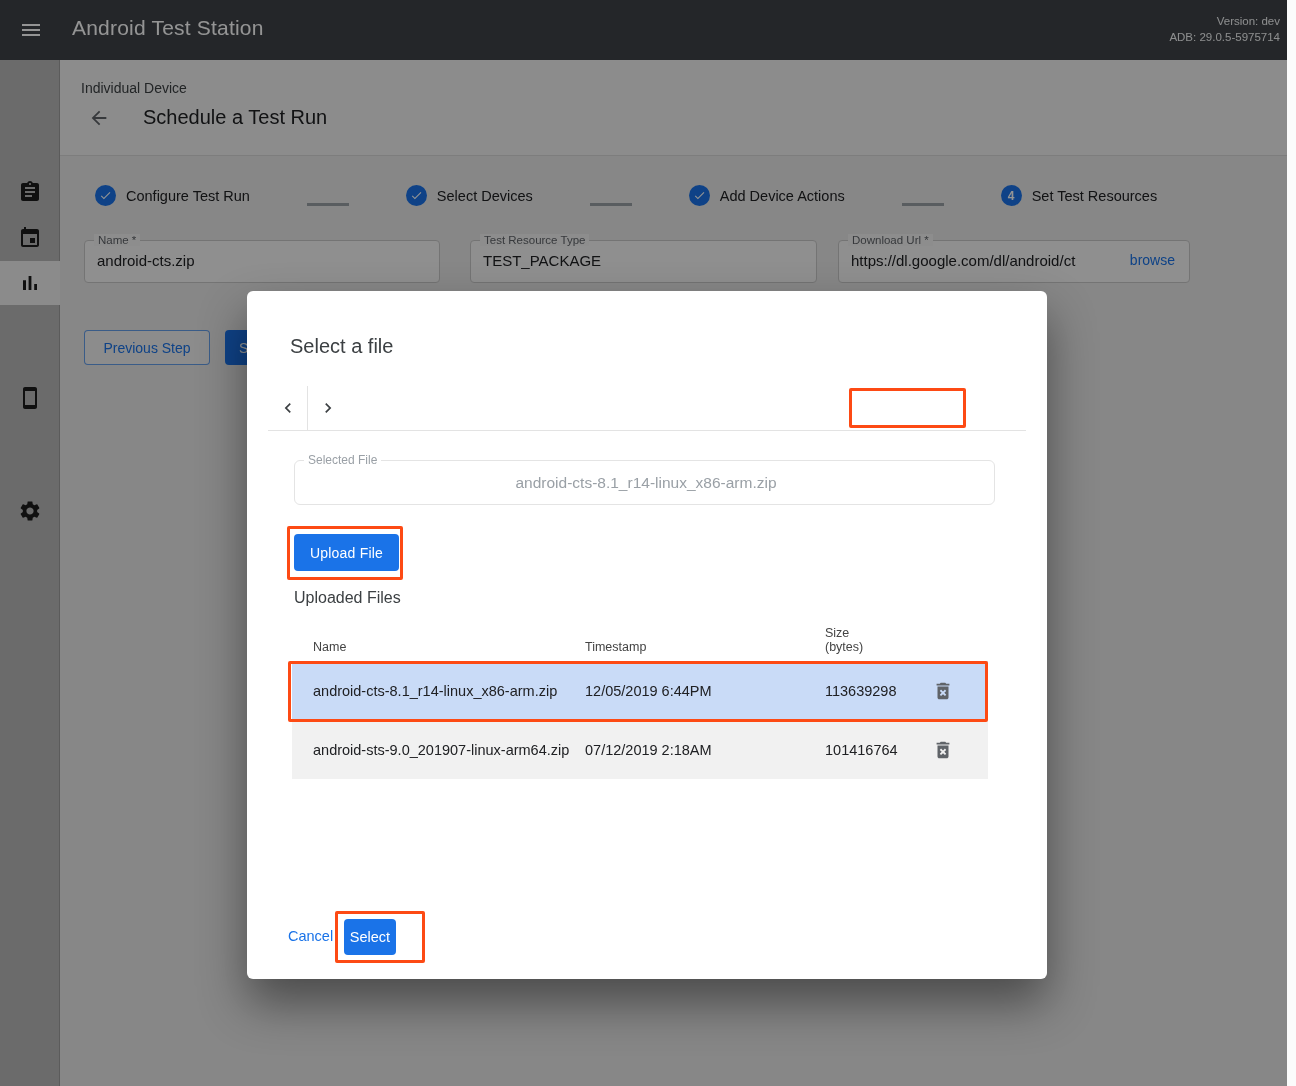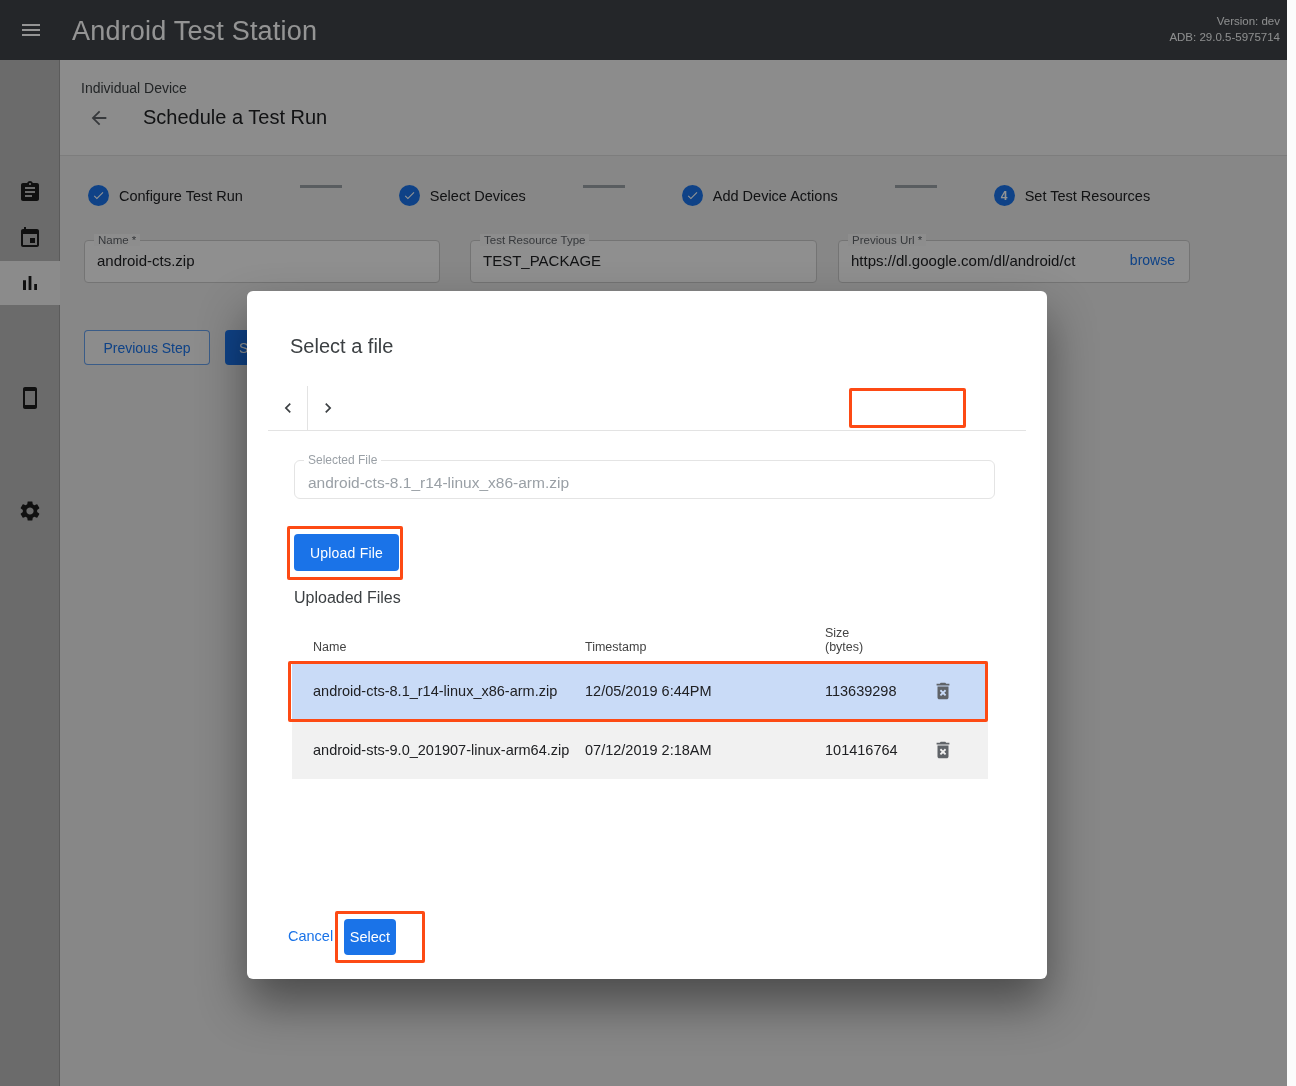--- a/index.html
+++ b/index.html
@@ -2,37 +2,37 @@
 <html><head>
 <meta charset="utf-8">
 <style>
   * { margin:0; padding:0; box-sizing:border-box; }
   body { background:#555; font-family:"Liberation Sans","DejaVu Sans",sans-serif; }
   .screen { position:relative; width:1296px; height:1086px; background:#e9e9e9; overflow:hidden; }
 
   
   .topbar { position:absolute; left:0; top:0; width:1296px; height:60px; background:#3f4348; display:flex; align-items:center; z-index:5; }
   .menu-btn { position:absolute; left:17px; top:18px; width:28px; height:26px; background:none; border:none; cursor:pointer; }
-  .app-title { position:absolute; left:72px; top:16px; color:#ffffff; font-size:27px; letter-spacing:.2px; }
+  .app-title { position:absolute; left:72px; top:16px; color:#ffffff; font-size:21px; letter-spacing:.2px; }
   .version { position:absolute; right:16px; top:13px; text-align:right; color:#f1f3f4; font-size:11.5px; line-height:16px; }
 
   
   .sidebar { position:absolute; left:0; top:60px; width:60px; height:1026px; background:#b9b9b9; border-right:1px solid #9e9e9e; z-index:4; }
   .side-item { position:absolute; left:0; width:60px; height:44px; display:flex; align-items:center; justify-content:center; cursor:pointer; }
   .side-item.active { background:#efefef; }
   .side-item svg { width:24px; height:24px; fill:#1c1c1c; }
 
   
   .content-header { position:absolute; left:60px; top:60px; width:1236px; height:96px; background:#f2f2f2; border-bottom:1px solid #d8d8d8; z-index:2;}
   .breadcrumb { position:absolute; left:21px; top:20px; font-size:14px; color:#3c4043; }
   .back-btn { position:absolute; left:26px; top:46px; width:26px; height:26px; background:none; border:none; cursor:pointer; }
   .page-title { position:absolute; left:83px; top:46px; font-size:20px; color:#202124; }
 
   
-  .stepper { position:absolute; left:88px; top:185px; display:flex; align-items:flex-start; z-index:2;gap:46px; }
+  .stepper { position:absolute; left:95px; top:185px; display:flex; align-items:flex-end; z-index:2;gap:46px; }
   .step { display:flex; align-items:center; cursor:pointer; }
   .step-circle { width:21px; height:21px; border-radius:50%; background:#1a73e8; display:flex; align-items:center; justify-content:center; color:#fff; font-size:12px; font-weight:bold; }
   .step-label { margin-left:10px; font-size:14.5px; font-weight:500; color:#202124; white-space:nowrap; }
   .connector { width:42px; height:3px; background:#9aa0a6; margin:0 11px; }
 
   
   .ffield { position:absolute; top:240px; height:43px; background:#f6f6f6; border:1px solid #c9c9c9; border-radius:4px; z-index:2; cursor:text; }
   .ffield .flabel { position:absolute; top:-7px; left:9px; font-size:11.5px; color:#5f6368; background:#f3f3f3; padding:0 4px; white-space:nowrap; }
   .ffield .fval { position:absolute; left:12px; top:11px; right:10px; font-size:15px; color:#202124; white-space:nowrap; overflow:hidden; }
   .ffield-name { left:84px; width:356px; }
@@ -54,21 +54,21 @@
   .dlg-title { position:absolute; left:43px; top:44px; font-size:20px; color:#3c4043; }
   .tabbar { position:absolute; left:21px; top:95px; width:758px; height:45px; display:flex; border-bottom:1px solid #e3e3e3; }
   .tab-chevron { width:40px; height:44px; background:none; border:none; display:flex; align-items:center; justify-content:center; cursor:pointer; }
   .tab-chevron.left { border-right:1px solid #e3e3e3; }
   .tab-chevron svg { width:20px; height:20px; fill:#3c4043; }
   .tabs { flex:1; display:flex; }
   .tab { flex:1; display:flex; align-items:center; justify-content:center; font-size:14px; font-weight:500; color:#5f6368; position:relative; cursor:pointer; }
   .tab.active { color:#1a73e8; font-weight:bold; }
   .tab.active::after { content:""; position:absolute; left:0; right:0; bottom:-1px; height:2px; background:#1a73e8; }
 
-  .sel-field { position:absolute; left:47px; top:169px; width:701px; height:39px; border:1px solid #e4e4e4; border-radius:6px; cursor:text; }
+  .sel-field { position:absolute; left:47px; top:169px; width:701px; height:45px; border:1px solid #e4e4e4; border-radius:6px; cursor:text;text-align:center; }
   .sel-field .flabel { position:absolute; top:-8px; left:9px; font-size:12px; color:#9aa0a6; background:#fff; padding:0 4px; }
   .sel-field .fval { position:absolute; left:13px; top:13px; right:10px; font-size:15.5px; color:#9aa0a6; white-space:nowrap; overflow:hidden; }
 
   .upload-btn { position:absolute; left:47px; top:243px; height:37px; padding:0 16px; background:#1a73e8; color:#fff; font-size:14px; font-weight:500; border:none; border-radius:4px; cursor:pointer; letter-spacing:.2px; }
   .uf-title { position:absolute; left:47px; top:298px; font-size:16px; color:#3c4043; }
 
   .ftable { position:absolute; left:45px; top:330px; width:696px; }
   .thead { display:flex; height:40px; align-items:flex-end; padding-bottom:7px; color:#444; font-size:12.5px; }
   .c-name { flex:0 0 293px; padding-left:21px; }
   .c-time { flex:0 0 240px; }
@@ -184,21 +184,21 @@
 
   <div class="ffield ffield-name">
     <span class="flabel">Name *</span>
     <div class="fval">android-cts.zip</div>
   </div>
   <div class="ffield ffield-type">
     <span class="flabel">Test Resource Type</span>
     <div class="fval">TEST_PACKAGE</div>
   </div>
   <div class="ffield ffield-url">
-    <span class="flabel">Previous Url *</span>
+    <span class="flabel">Download Url *</span>
     <div class="fval">https://dl.google.com/dl/android/ct</div>
     <button class="browse-link">browse</button>
   </div>
 
   <button class="btn-outline">Previous Step</button>
   <button class="btn-start">S</button>
 
   <div class="overlay"></div>
   <div class="scrollbar"></div>
 

